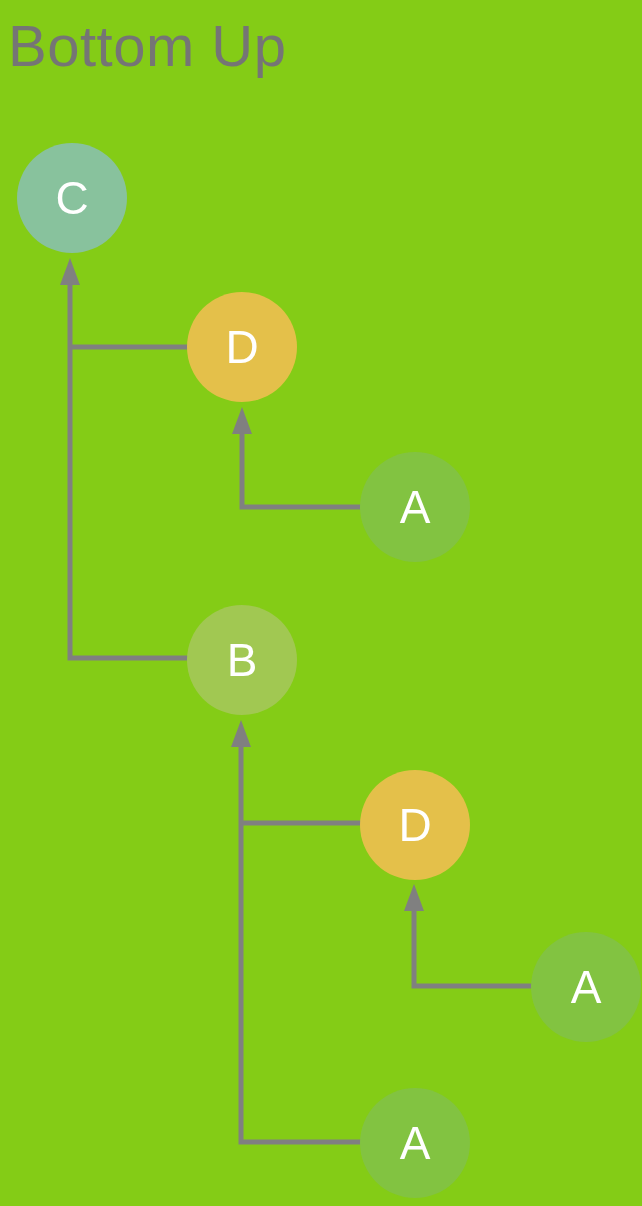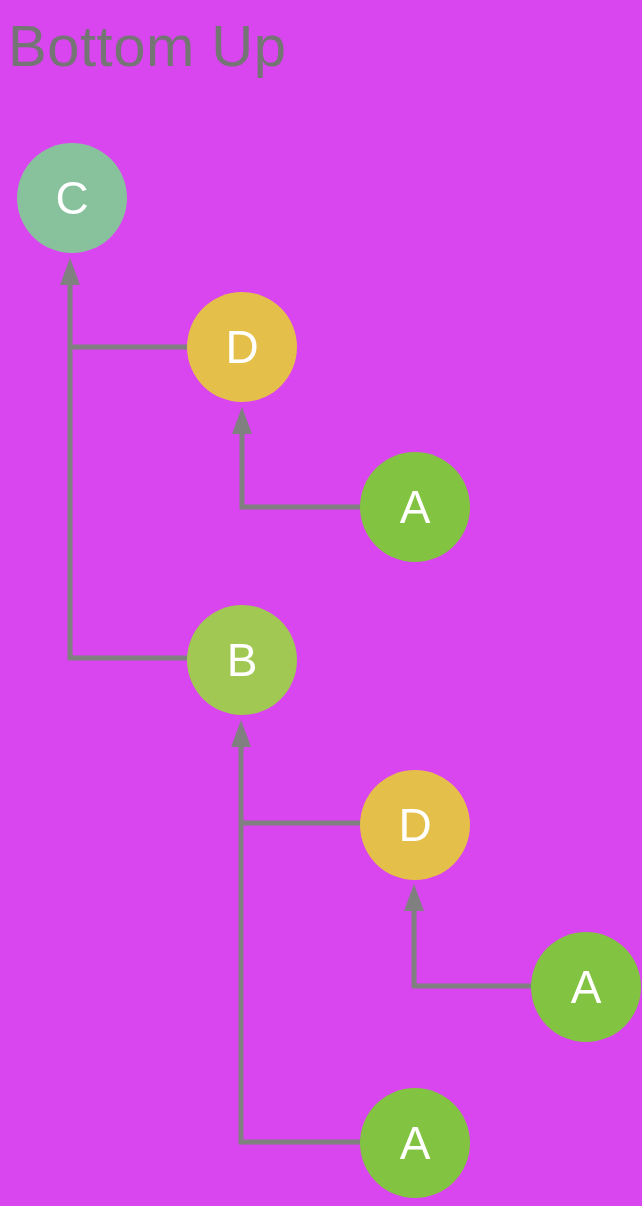--- a/index.html
+++ b/index.html
@@ -4,21 +4,21 @@
 <style>
   html, body {
     margin: 0;
     padding: 0;
     background: #ffffff;
   }
   .page {
     position: relative;
     width: 642px;
     height: 1206px;
-    background: #d946ef;
+    background: #84cc16;
     overflow: hidden;
     font-family: "Liberation Sans", "DejaVu Sans", sans-serif;
   }
   svg { display: block; }
   .title-text {
     font-family: "Liberation Sans", "DejaVu Sans", sans-serif;
     font-weight: 300;
     font-size: 58px;
     letter-spacing: 0.5px;
   }

